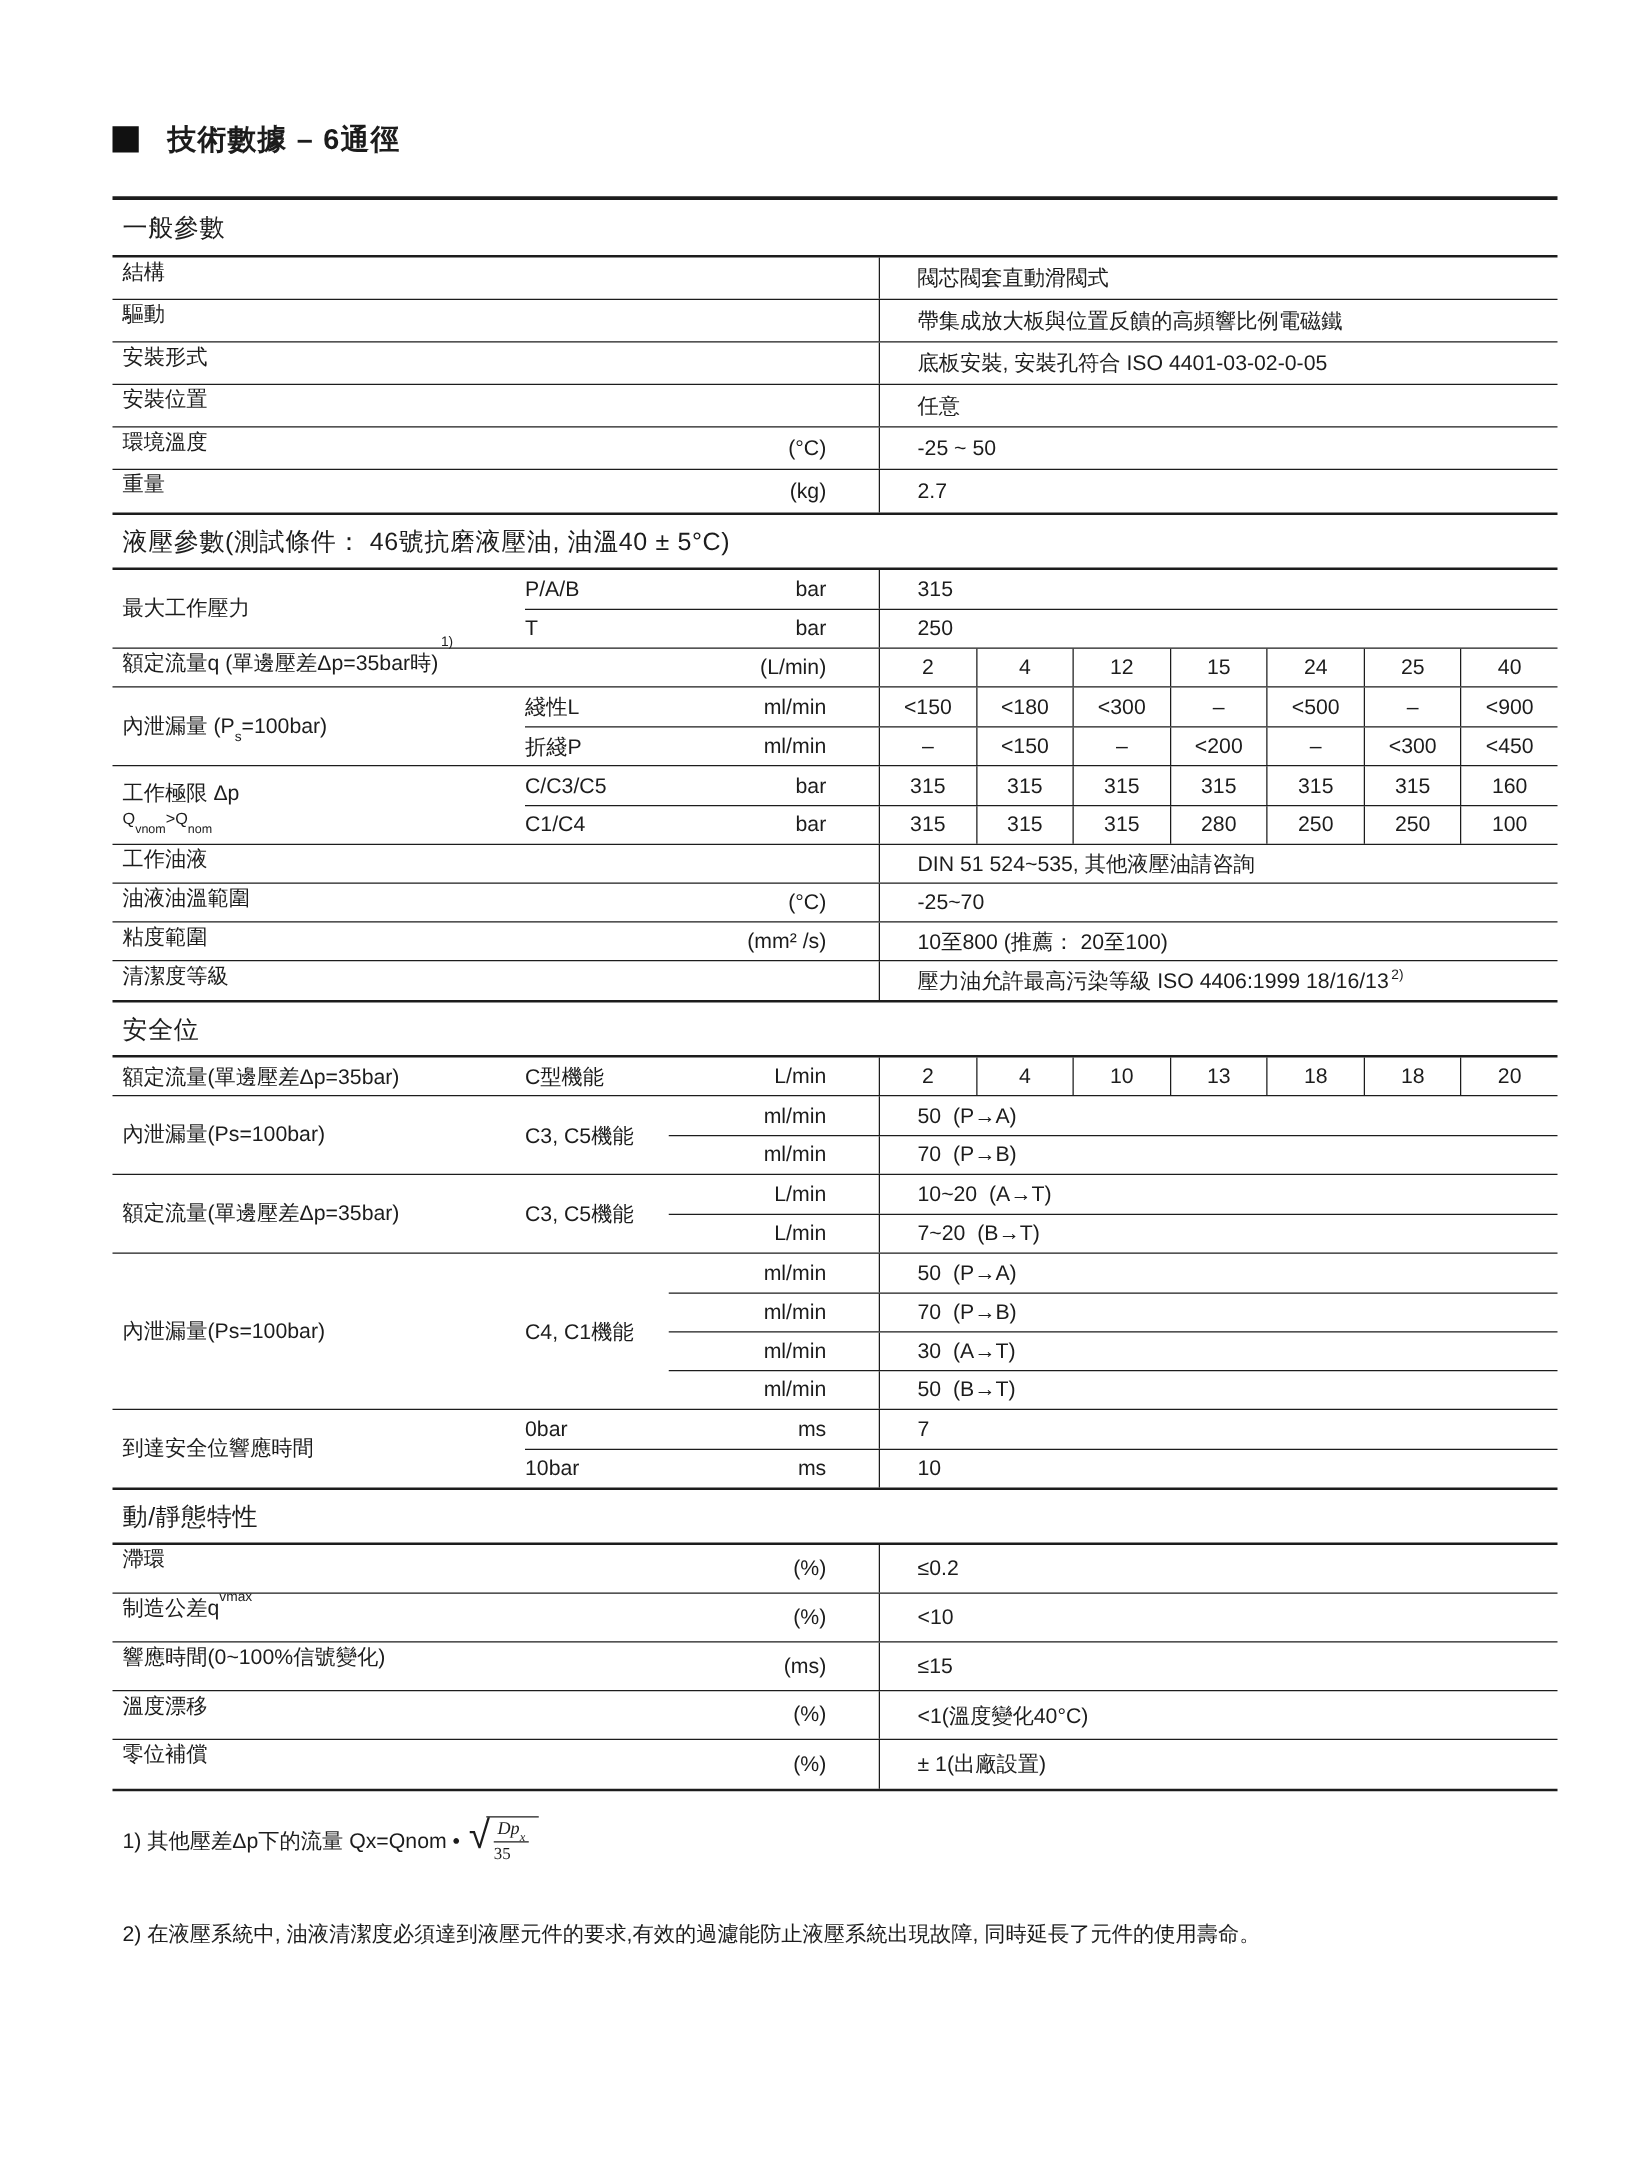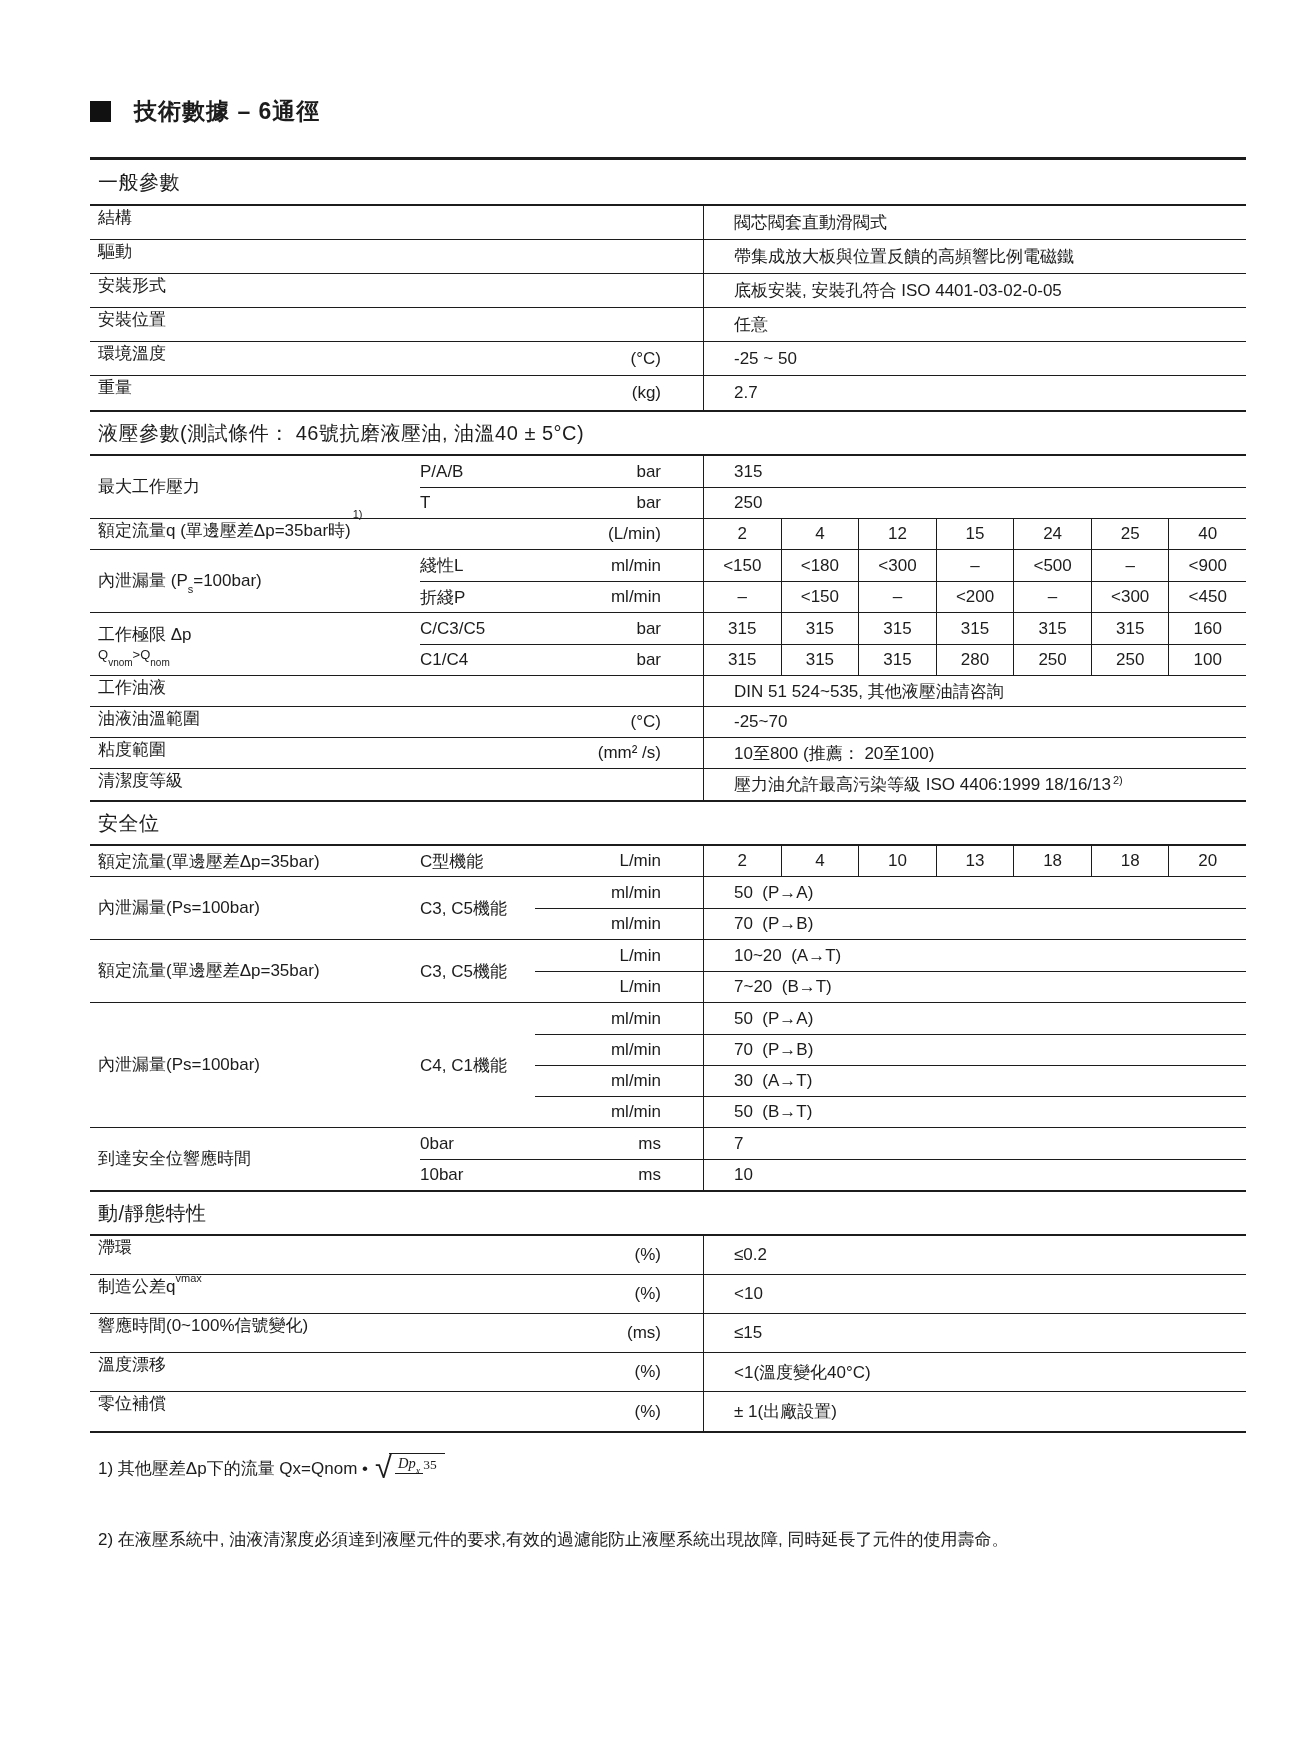--- a/index.html
+++ b/index.html
@@ -51,21 +51,21 @@
   sub { font-size: 11px; line-height: 0; position: relative; bottom: -3px; }
   .qsmall { font-size: 13px; margin-top: 2px; }
   .qsmall sub { font-size: 10px; }
 
   .fnotes { margin-top: 20px; padding-left: 8px; }
   .f1 { display: flex; align-items: center; }
   .f2 { margin-top: 44px; }
 
   .sqrt-wrap { display: inline-flex; align-items: flex-start; margin-left: 7px; }
   .rad { font-size: 31px; line-height: 1; font-weight: 400; margin-right: -3px; transform: translateY(-1px); }
-  .radicand { border-top: 1.8px solid #1c1c1c; display: inline-flex; align-items: center; padding: 2px 8px 0 6px; }
+  .radicand { border-top: 1.8px solid #1c1c1c; display: inline-flex; flex-direction: column; align-items: flex-start; padding: 2px 8px 0 6px; }
   .fnum { font-family: "Liberation Serif", "DejaVu Serif", serif; font-style: italic; font-size: 14.5px; border-bottom: 1.2px solid #1c1c1c; padding: 0 3px 1px; line-height: 1.1; }
   .fnum sub { font-size: 10px; bottom: -2px; }
   .fden { font-family: "Liberation Serif", "DejaVu Serif", serif; font-size: 13.5px; line-height: 1.25; padding-top: 1px; }
 </style>
 </head>
 <body>
 
 <div class="content">
 
   <h1 class="title">

